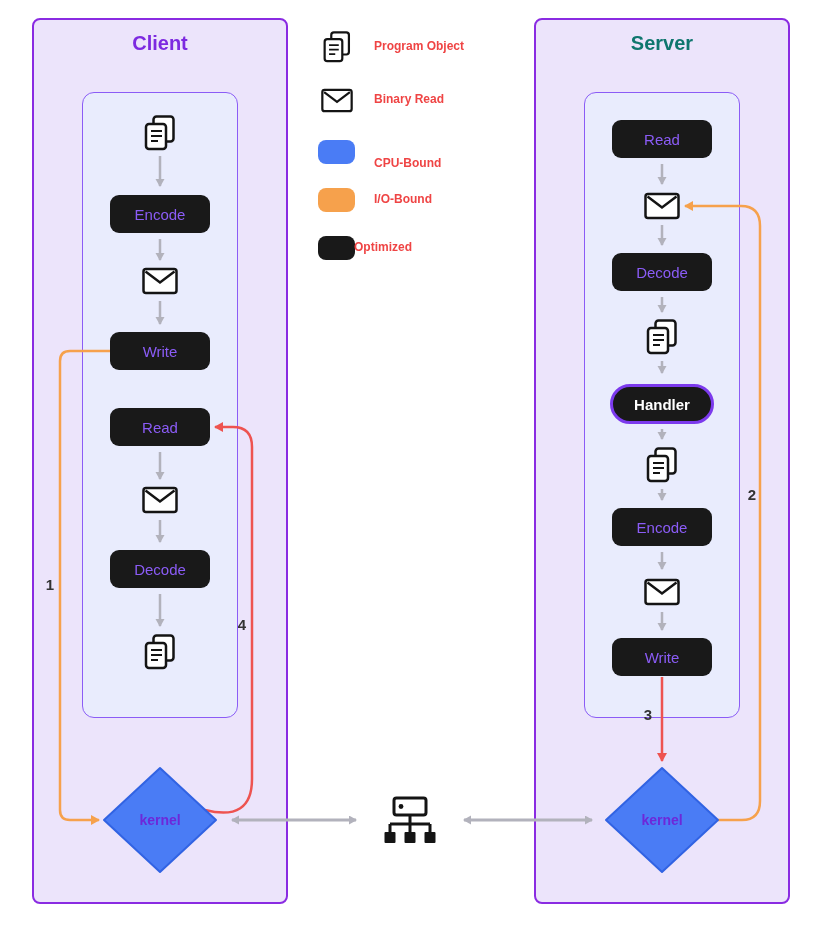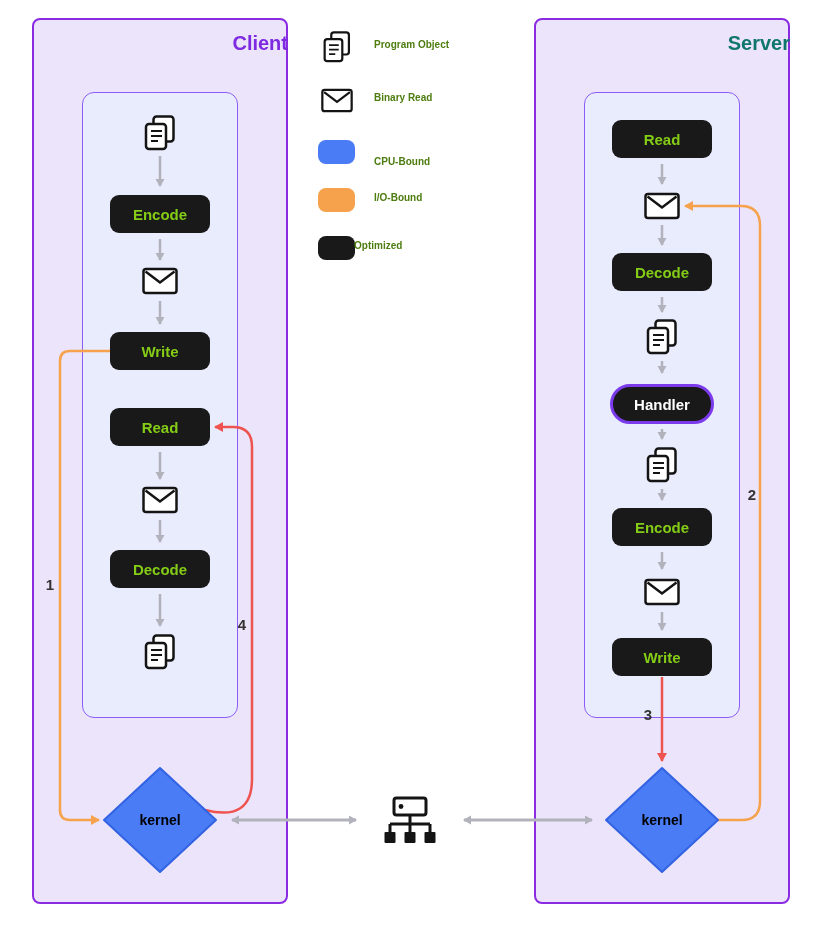--- a/index.html
+++ b/index.html
@@ -1,36 +1,36 @@
 <!DOCTYPE html>
 <html><head>
 <meta charset="utf-8">
 <style>
   html,body{margin:0;padding:0;background:#fff;}
   .canvas{position:relative;width:824px;height:942px;background:#ffffff;overflow:hidden;
           font-family:"Liberation Sans","DejaVu Sans",sans-serif;}
   .panel{position:absolute;top:18px;width:256px;height:886px;background:#ece4fb;
          border:2.5px solid #8a2be2;border-radius:8px;box-sizing:border-box;z-index:1;}
-  .panel-title{position:absolute;top:32px;width:256px;text-align:right;
+  .panel-title{position:absolute;top:32px;width:256px;text-align:center;
                font-size:20px;font-weight:bold;z-index:4;}
   .inner{position:absolute;top:92px;width:156px;height:626px;background:#e9ecfd;
          border:1.6px solid #8b5cf6;border-radius:12px;box-sizing:border-box;z-index:2;}
   .overlay{position:absolute;left:0;top:0;z-index:5;}
   .node{position:absolute;width:100px;height:38px;background:#191919;border-radius:9px;
-        color:#84cc16;font-weight:bold;font-size:15px;display:flex;align-items:center;
+        color:#8b5cf6;font-weight:normal;font-size:15px;display:flex;align-items:center;
         justify-content:center;z-index:10;}
   .handler{position:absolute;width:104px;height:40px;background:#191919;border:3px solid #7c3aed;
         border-radius:22px;color:#fff;font-weight:bold;font-size:15px;display:flex;
         align-items:center;justify-content:center;z-index:10;box-sizing:border-box;}
   .dicon{position:absolute;z-index:10;line-height:0;}
-  .kernel-label{position:absolute;width:90px;text-align:center;color:#000000;font-weight:bold;
+  .kernel-label{position:absolute;width:90px;text-align:center;color:#6d28d9;font-weight:bold;
         font-size:14px;z-index:11;}
   .flow-num{position:absolute;font-weight:bold;font-size:15px;color:#333;z-index:11;
         width:14px;text-align:right;}
-  .legend-label{position:absolute;font-weight:bold;font-size:10px;color:#4d7c0f;z-index:10;}
+  .legend-label{position:absolute;font-weight:bold;font-size:12px;color:#ef4444;z-index:10;}
   .swatch{position:absolute;width:37px;height:24px;border-radius:8px;z-index:10;}
 </style>
 </head>
 <body>
 
 <div class="canvas">
 
   <div class="panel" style="left:32px;"></div>
   <div class="panel" style="left:534px;"></div>
   <div class="panel-title" style="left:32px;color:#7d2ae0;">Client</div>

